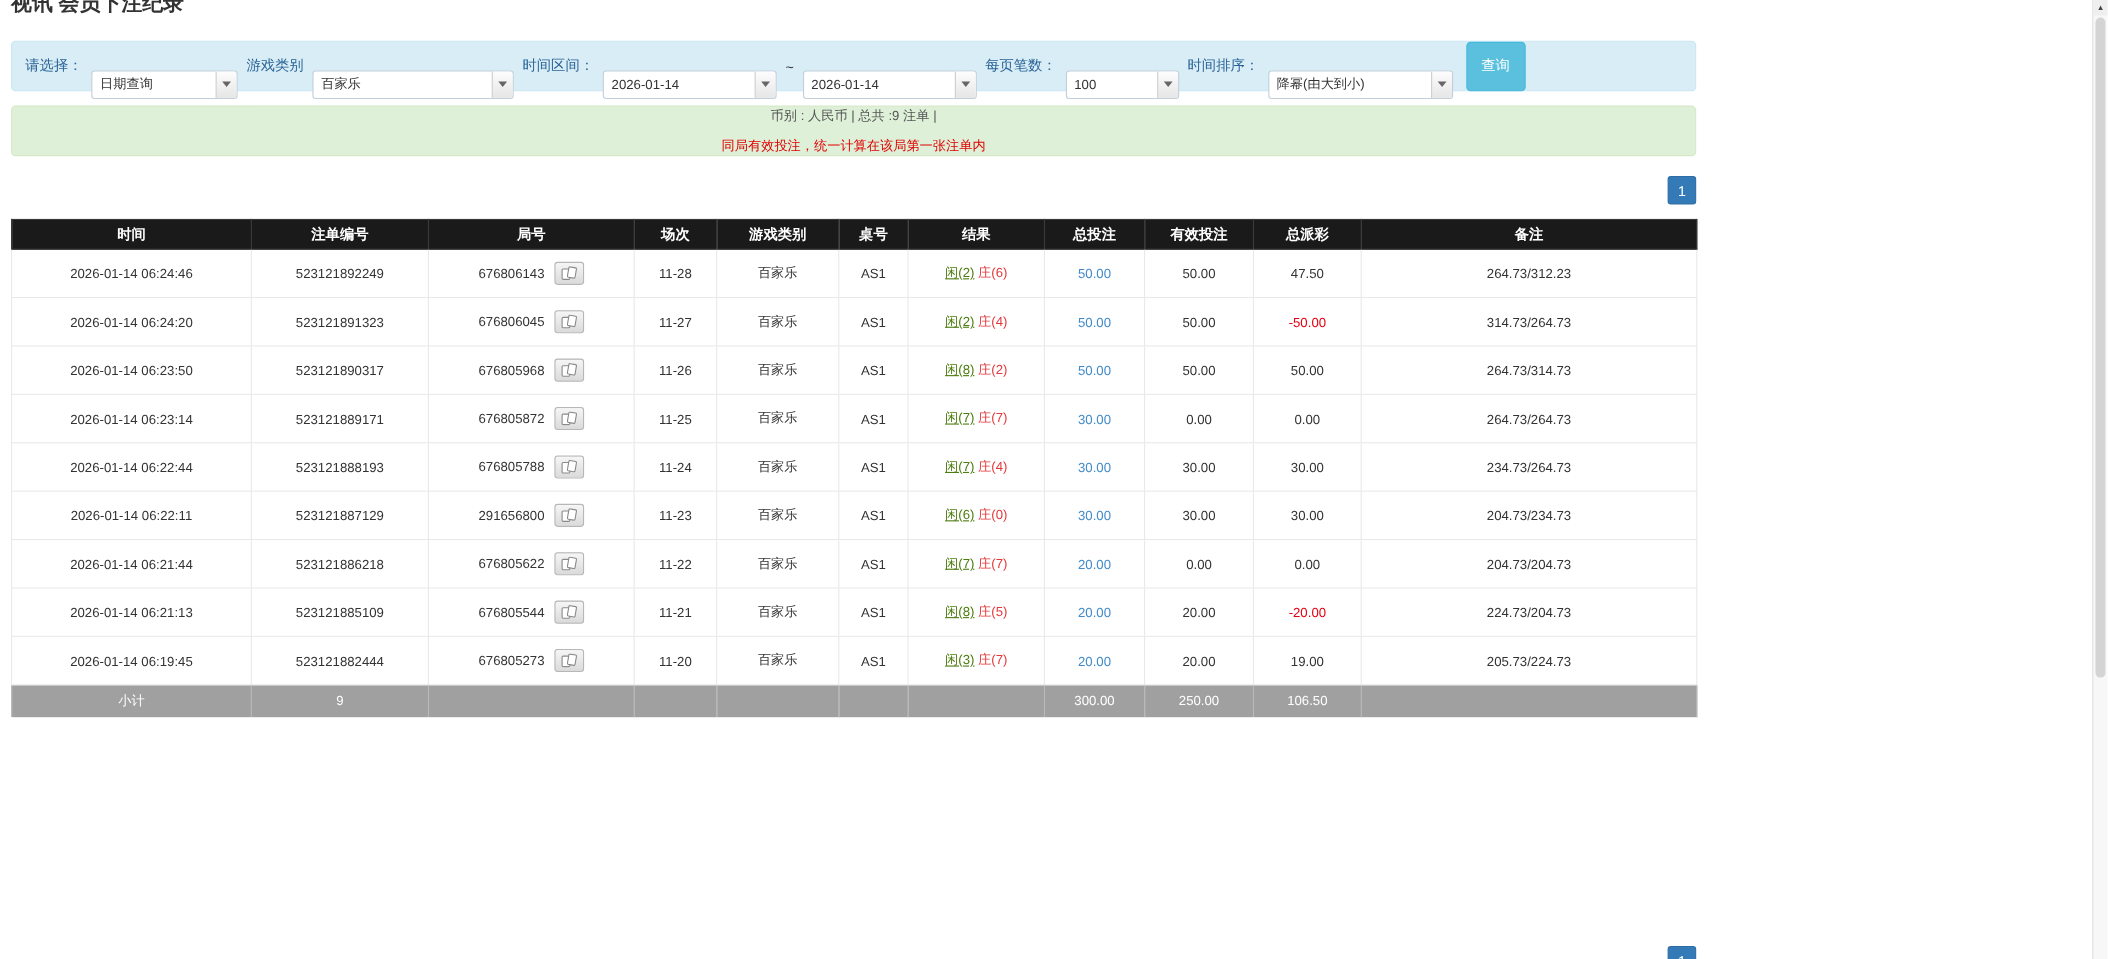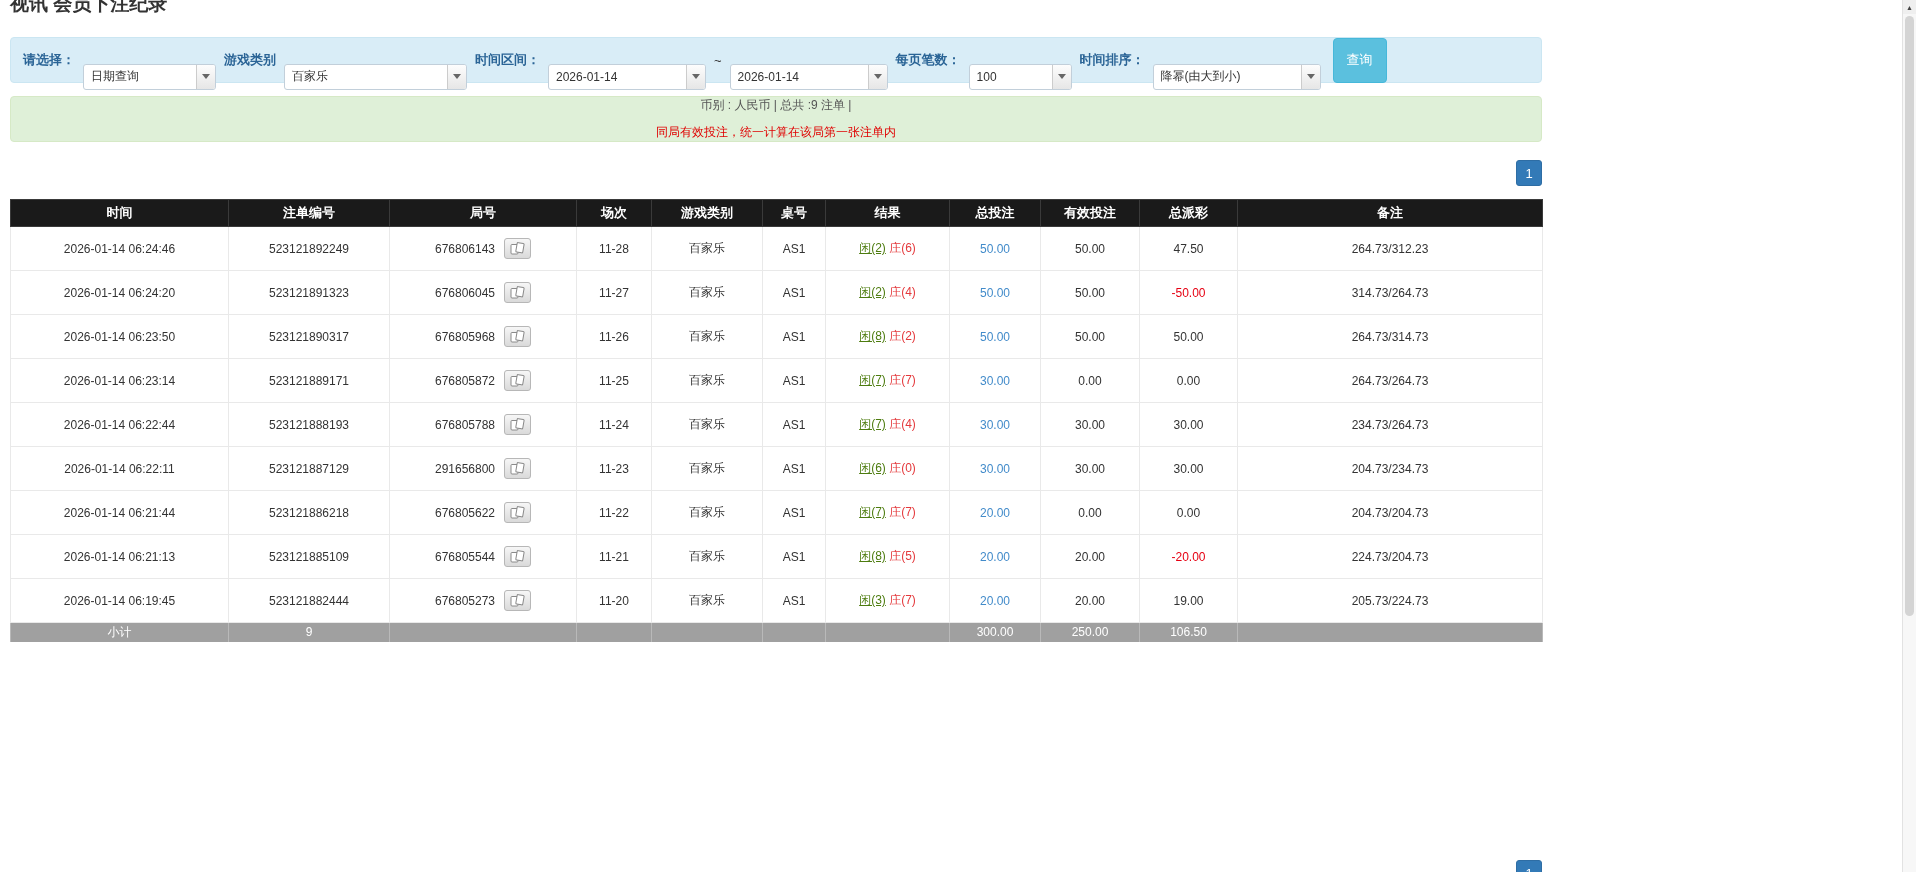--- a/index.html
+++ b/index.html
@@ -18,21 +18,21 @@
     line-height: 26px; margin-top: -9px; white-space: nowrap;
   }
 
   
   .filter-bar {
     margin-top: 20px; height: 46px;
     display: flex; align-items: center; gap: 8px;
     background: #d9edf7; border: 1px solid #cbe6f2; border-radius: 4px;
     padding: 0 12px;
   }
-  .flabel { color: #2a6496; font-weight: bold; font-size: 13px; white-space: nowrap; }
+  .flabel { color: #2a6496; font-weight: normal; font-size: 13px; white-space: nowrap; }
   .tilde { color: #333; font-size: 13px; }
   .combo {
     display: inline-flex; align-items: stretch; height: 26px;
     background: #fff; border: 1px solid #c2cfda; border-radius: 3px;
     overflow: hidden; cursor: pointer; flex: 0 0 auto; margin-top: 33px;
   }
   .combo-text {
     display: flex; align-items: center; padding: 0 7px;
     font-size: 12px; color: #333; flex: 1; white-space: nowrap; overflow: hidden;
   }
@@ -82,21 +82,21 @@
   table.records thead th {
     background: #1a1a1a; color: #fff; font-size: 13px; font-weight: bold;
     height: 27px; text-align: center; border: 1px solid #3a3a3a;
   }
   table.records tbody td {
     height: 44px; background: #fff; text-align: center;
     font-size: 12px; color: #333; border: 1px solid #e9e9e9;
     overflow: hidden; white-space: nowrap;
   }
   table.records tfoot td {
-    height: 20px; background: #a0a0a0; color: #fff; text-align: center;
+    height: 30px; background: #a0a0a0; color: #fff; text-align: center;
     font-size: 12px; border: 1px solid #b9b9b9;
   }
   table.records tfoot tr.subtotal-row td { border-bottom: 2px solid #fff; }
 
   .gn { vertical-align: middle; }
   .card-btn {
     display: inline-flex; align-items: center; justify-content: center;
     width: 27px; height: 21px; margin-left: 9px; vertical-align: middle;
     background: linear-gradient(#f6f6f6, #dadada); border: 1px solid #b7b7b7;
     border-radius: 3px; cursor: pointer; padding: 0;

